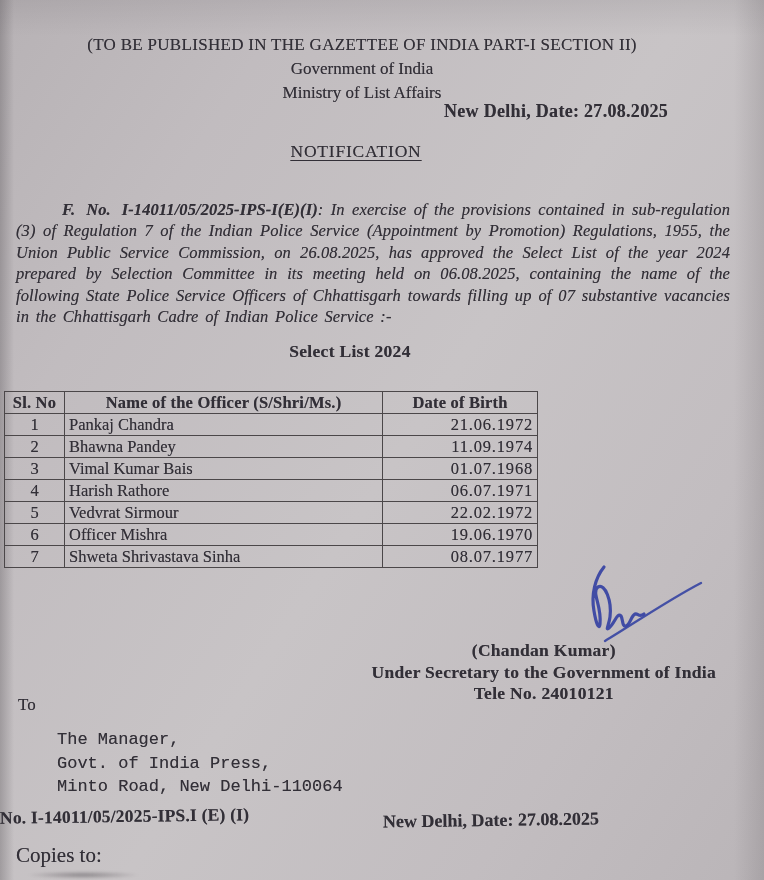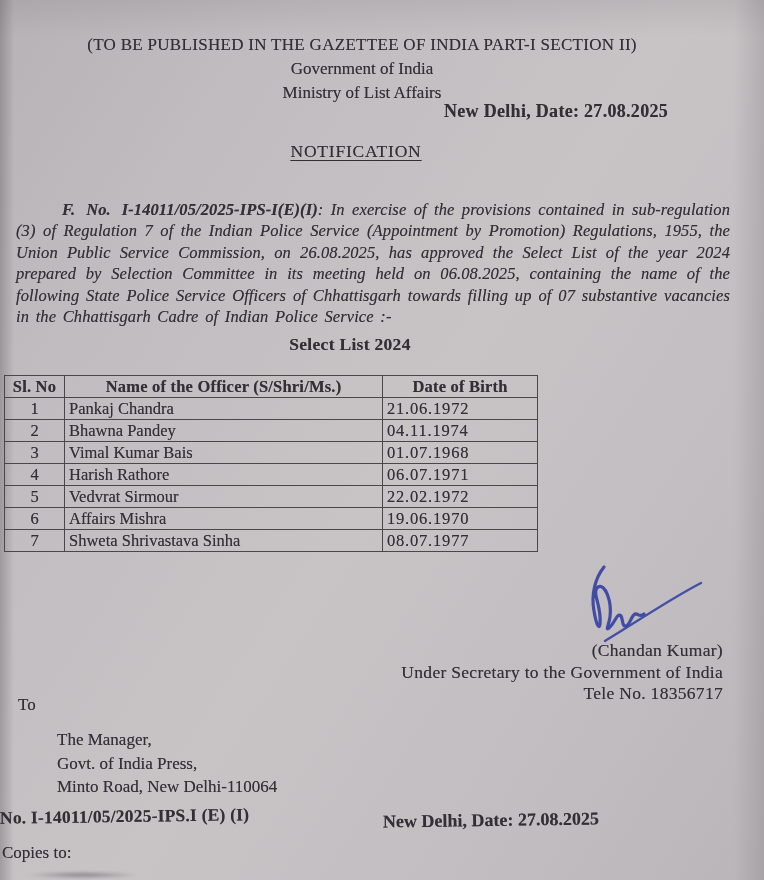--- a/index.html
+++ b/index.html
@@ -64,82 +64,83 @@
     text-align: justify;
     text-indent: 46px;
     word-spacing: 2.4px;
     letter-spacing: 0.1px;
     font-style: italic;
   }
   .para .file-no { font-weight: bold; word-spacing: 6px; }
 
   .select-title {
     position: absolute;
-    top: 334px;
+    top: 341px;
     left: 0;
     width: 700px;
     text-align: center;
     font-weight: bold;
     font-size: 17.5px;
     letter-spacing: 0.3px;
   }
 
   table.roster {
     position: absolute;
-    top: 375px;
+    top: 391px;
     left: 4px;
     width: 533px;
     border-collapse: collapse;
     table-layout: fixed;
     font-size: 16.5px;
   }
   table.roster th, table.roster td {
     border: 1.6px solid #4b4749;
     height: 21px;
     padding: 0 4px;
     overflow: hidden;
     white-space: nowrap;
   }
   table.roster th { font-size: 16.5px; font-weight: bold; text-align: center; letter-spacing: 0.2px; }
   td.cell-sl  { text-align: center; }
   td.cell-name { text-align: left; padding-left: 6px; }
-  td.cell-dob { text-align: left; letter-spacing: 0.8px; }
+  td.cell-dob { text-align: right; letter-spacing: 0.8px; }
   .col-sl  { width: 60px; }
   .col-name { width: 318px; }
   .col-dob { width: 155px; }
 
   .signature-svg {
     position: absolute;
     left: 558px;
     top: 564px;
   }
 
   .sig-block {
     position: absolute;
     top: 640px;
-    right: 41px;
-    text-align: right;
-    font-weight: normal;
+    right: 48px;
+    text-align: center;
+    font-weight: bold;
     font-size: 17.5px;
     line-height: 21.5px;
     letter-spacing: 0.3px;
   }
 
   .to-label {
     position: absolute;
     left: 18px;
     top: 695px;
     font-size: 17px;
   }
   .addr {
     position: absolute;
     left: 57px;
     top: 728px;
     font-size: 17px;
     line-height: 23.5px;
+    font-family: Liberation Mono, monospace;
   }
 
   .ref-no {
     position: absolute;
     left: 0px;
     top: 806px;
     font-weight: bold;
     font-size: 17.5px;
     letter-spacing: 0.2px;
     transform: rotate(-0.8deg);
@@ -147,23 +148,23 @@
   .footer-date {
     position: absolute;
     left: 383px;
     top: 810px;
     font-weight: bold;
     font-size: 18px;
     transform: rotate(-0.8deg);
   }
   .copies-label {
     position: absolute;
-    left: 2px;
+    left: 16px;
     top: 843px;
-    font-size: 17px;
+    font-size: 21px;
   }
   .bottom-smudge {
     position: absolute;
     left: 28px;
     top: 871px;
     width: 110px;
     height: 8px;
     background: radial-gradient(ellipse at center, rgba(60,55,60,0.40), rgba(60,55,60,0) 72%);
     filter: blur(1px);
   }
@@ -202,59 +203,59 @@
     </thead>
     <tbody>
       <tr>
         <td class="cell-sl">1</td>
         <td class="cell-name">Pankaj Chandra</td>
         <td class="cell-dob">21.06.1972</td>
       </tr>
       <tr>
         <td class="cell-sl">2</td>
         <td class="cell-name">Bhawna Pandey</td>
-        <td class="cell-dob">04.11.1974</td>
+        <td class="cell-dob">11.09.1974</td>
       </tr>
       <tr>
         <td class="cell-sl">3</td>
         <td class="cell-name">Vimal Kumar Bais</td>
         <td class="cell-dob">01.07.1968</td>
       </tr>
       <tr>
         <td class="cell-sl">4</td>
         <td class="cell-name">Harish Rathore</td>
         <td class="cell-dob">06.07.1971</td>
       </tr>
       <tr>
         <td class="cell-sl">5</td>
         <td class="cell-name">Vedvrat Sirmour</td>
         <td class="cell-dob">22.02.1972</td>
       </tr>
       <tr>
         <td class="cell-sl">6</td>
-        <td class="cell-name">Affairs Mishra</td>
+        <td class="cell-name">Officer Mishra</td>
         <td class="cell-dob">19.06.1970</td>
       </tr>
       <tr>
         <td class="cell-sl">7</td>
         <td class="cell-name">Shweta Shrivastava Sinha</td>
         <td class="cell-dob">08.07.1977</td>
       </tr>
     </tbody>
   </table>
 
   <svg class="signature-svg" width="160" height="86" viewBox="0 0 160 86" fill="none" xmlns="http://www.w3.org/2000/svg">
     <path d="M46,3 C37,14 33,31 36,47 C38,59 41,67 42,60 C44,42 33,28 40,23 C47,19 54,37 52,53 C51,61 47,67 51,64 C57,59 59,48 63,52 C65,55 64,63 68,62 C72,61 73,52 77,50 C80,49 81,54 86,50" stroke="#3a46a3" stroke-width="3.2" stroke-linecap="round" opacity="0.95"></path>
     <path d="M47,77 C72,62 112,35 143,19" stroke="#3a46a3" stroke-width="2.4" stroke-linecap="round" opacity="0.92"></path>
   </svg>
 
   <div class="sig-block">
     <div>(Chandan Kumar)</div>
     <div>Under Secretary to the Government of India</div>
-    <div>Tele No. 18356717</div>
+    <div>Tele No. 24010121</div>
   </div>
 
   <div class="to-label">To</div>
 
   <div class="addr">
     <div>The Manager,</div>
     <div>Govt. of India Press,</div>
     <div>Minto Road, New Delhi-110064</div>
   </div>
 

